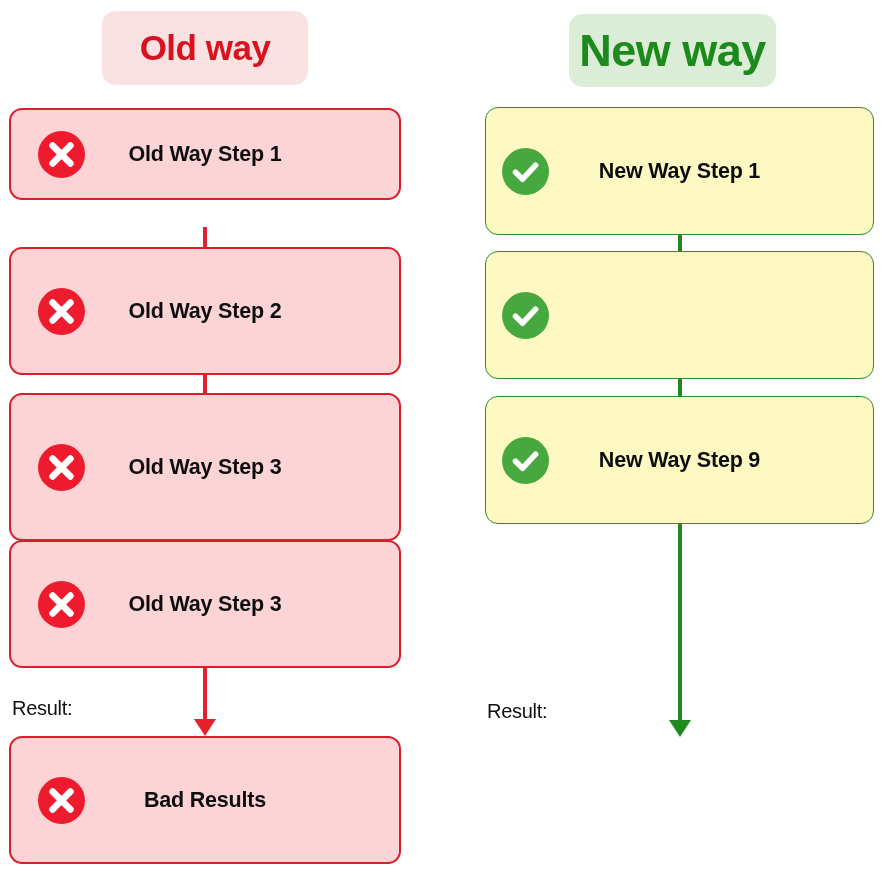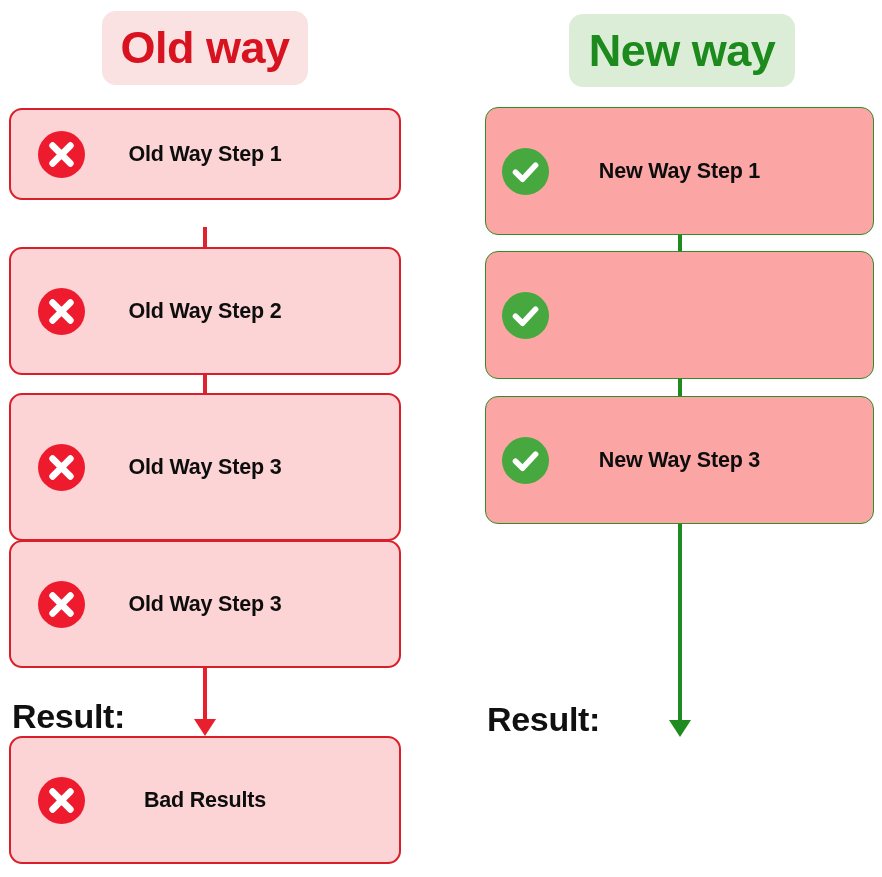--- a/index.html
+++ b/index.html
@@ -33,46 +33,46 @@
     letter-spacing: -0.5px;
     white-space: nowrap;
   }
   #header-old {
     left: 102px;
     top: 11px;
     width: 206px;
     height: 74px;
     background: #fae1e2;
     color: #d9121f;
-    font-size: 45px;
+    font-size: 35px;
   }
   #header-new {
     left: 569px;
     top: 14px;
-    width: 226px;
+    width: 207px;
     height: 73px;
     background: #dcedd7;
     color: #1c8a1c;
     font-size: 45px;
   }
 
   
   .step-box {
     position: absolute;
     box-sizing: border-box;
     border-radius: 13px;
     display: flex;
     align-items: center;
   }
   .step-box.bad {
     background: #fcd4d5;
     border: 2px solid #d81f2a;
   }
   .step-box.good {
-    background: #fca5a5;
+    background: #fef9c3;
     border: 1.6px solid #2f8c27;
   }
   .step-box.bad  { left: 9px;   width: 392px; }
   .step-box.good { left: 485px; width: 389px; }
 
   
   .status-icon {
     position: absolute;
     width: 47px;
     height: 47px;
@@ -122,22 +122,22 @@
     height: 0;
     border-left: 11px solid transparent;
     border-right: 11px solid transparent;
   }
   .arrow-head.bad  { border-top: 17px solid #e8202e; left: 194px; }
   .arrow-head.good { border-top: 17px solid #1f8a1f; left: 669px; }
 
   
   .result-label {
     position: absolute;
-    font-size: 34px;
-    font-weight: 700;
+    font-size: 20px;
+    font-weight: 400;
     color: #101010;
     letter-spacing: -0.3px;
   }
   #result-label-old { left: 12px;  top: 697px; }
   #result-label-new { left: 487px; top: 700px; }
 </style>
 </head>
 <body>
 
 <div id="canvas">
@@ -209,21 +209,21 @@
       </svg>
     </span>
   </div>
 
   <div class="step-box good" style="top:396px; height:128px;">
     <span class="status-icon">
       <svg viewBox="0 0 47 47" aria-hidden="true">
         <path d="M13.5 24.2 L20.6 31.2 L33.6 17.2" fill="none" stroke="#ffffff" stroke-width="5.6" stroke-linecap="round" stroke-linejoin="round"></path>
       </svg>
     </span>
-    <span class="step-label">New Way Step 3</span>
+    <span class="step-label">New Way Step 9</span>
   </div>
 
   <div class="result-label" id="result-label-old">Result:</div>
 
   <div class="result-label" id="result-label-new">Result:</div>
 
   <div class="step-box bad" style="top:736px; height:128px;padding-left:24px;">
     <span class="status-icon">
       <svg viewBox="0 0 47 47" aria-hidden="true">
         <path d="M14.6 14.6 L32.4 32.4 M32.4 14.6 L14.6 32.4" stroke="#ffffff" stroke-width="6.6" stroke-linecap="round"></path>

